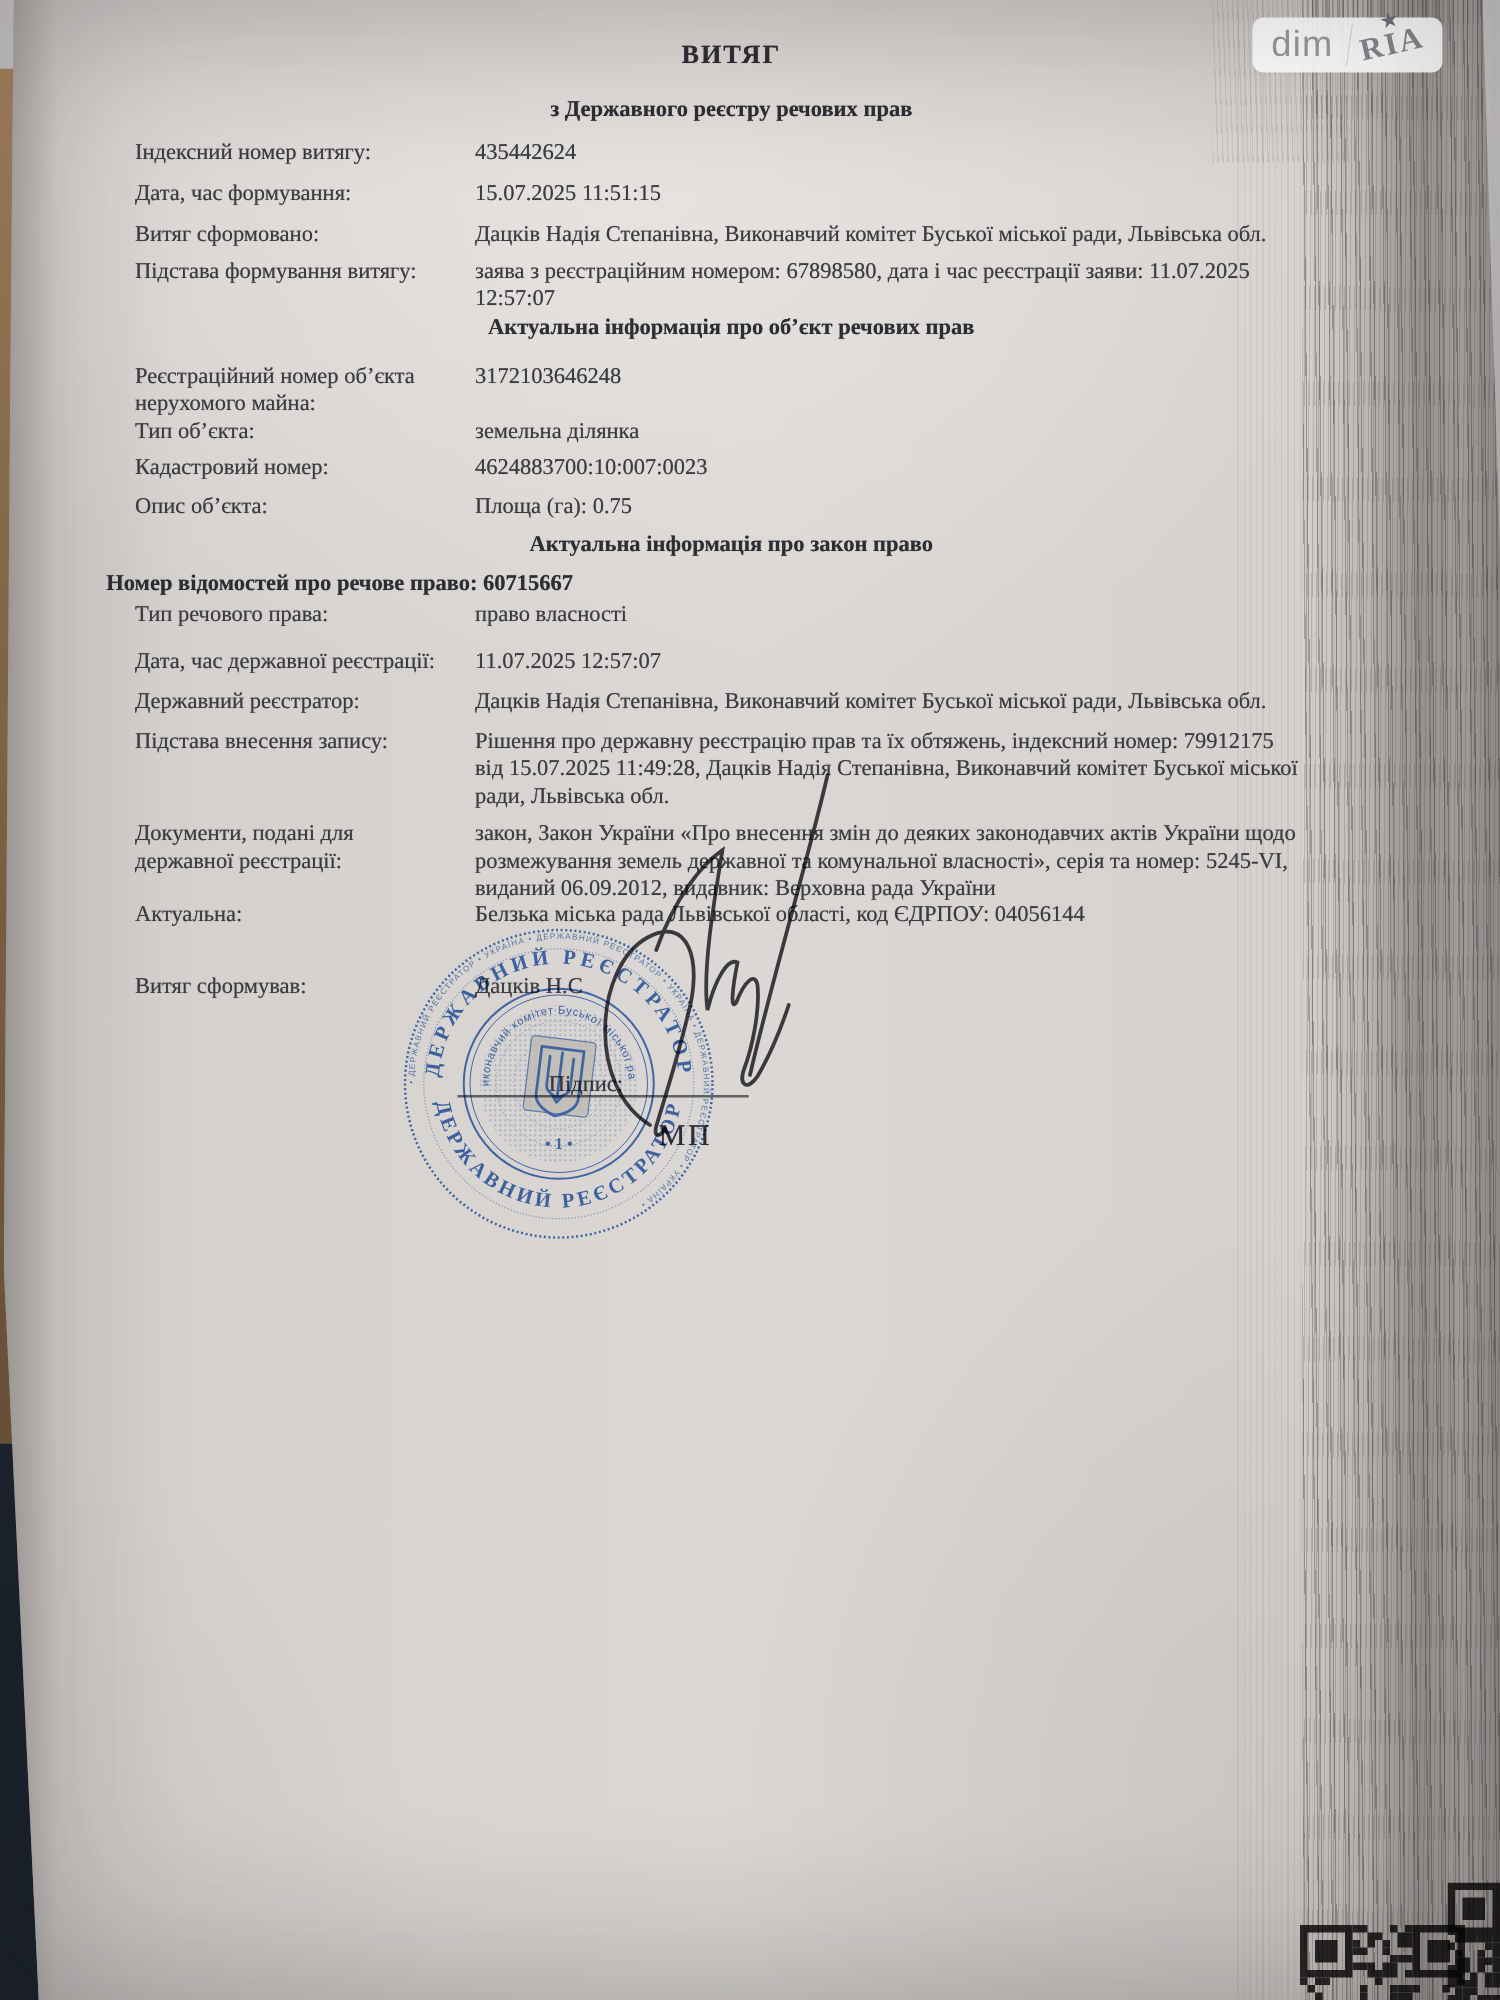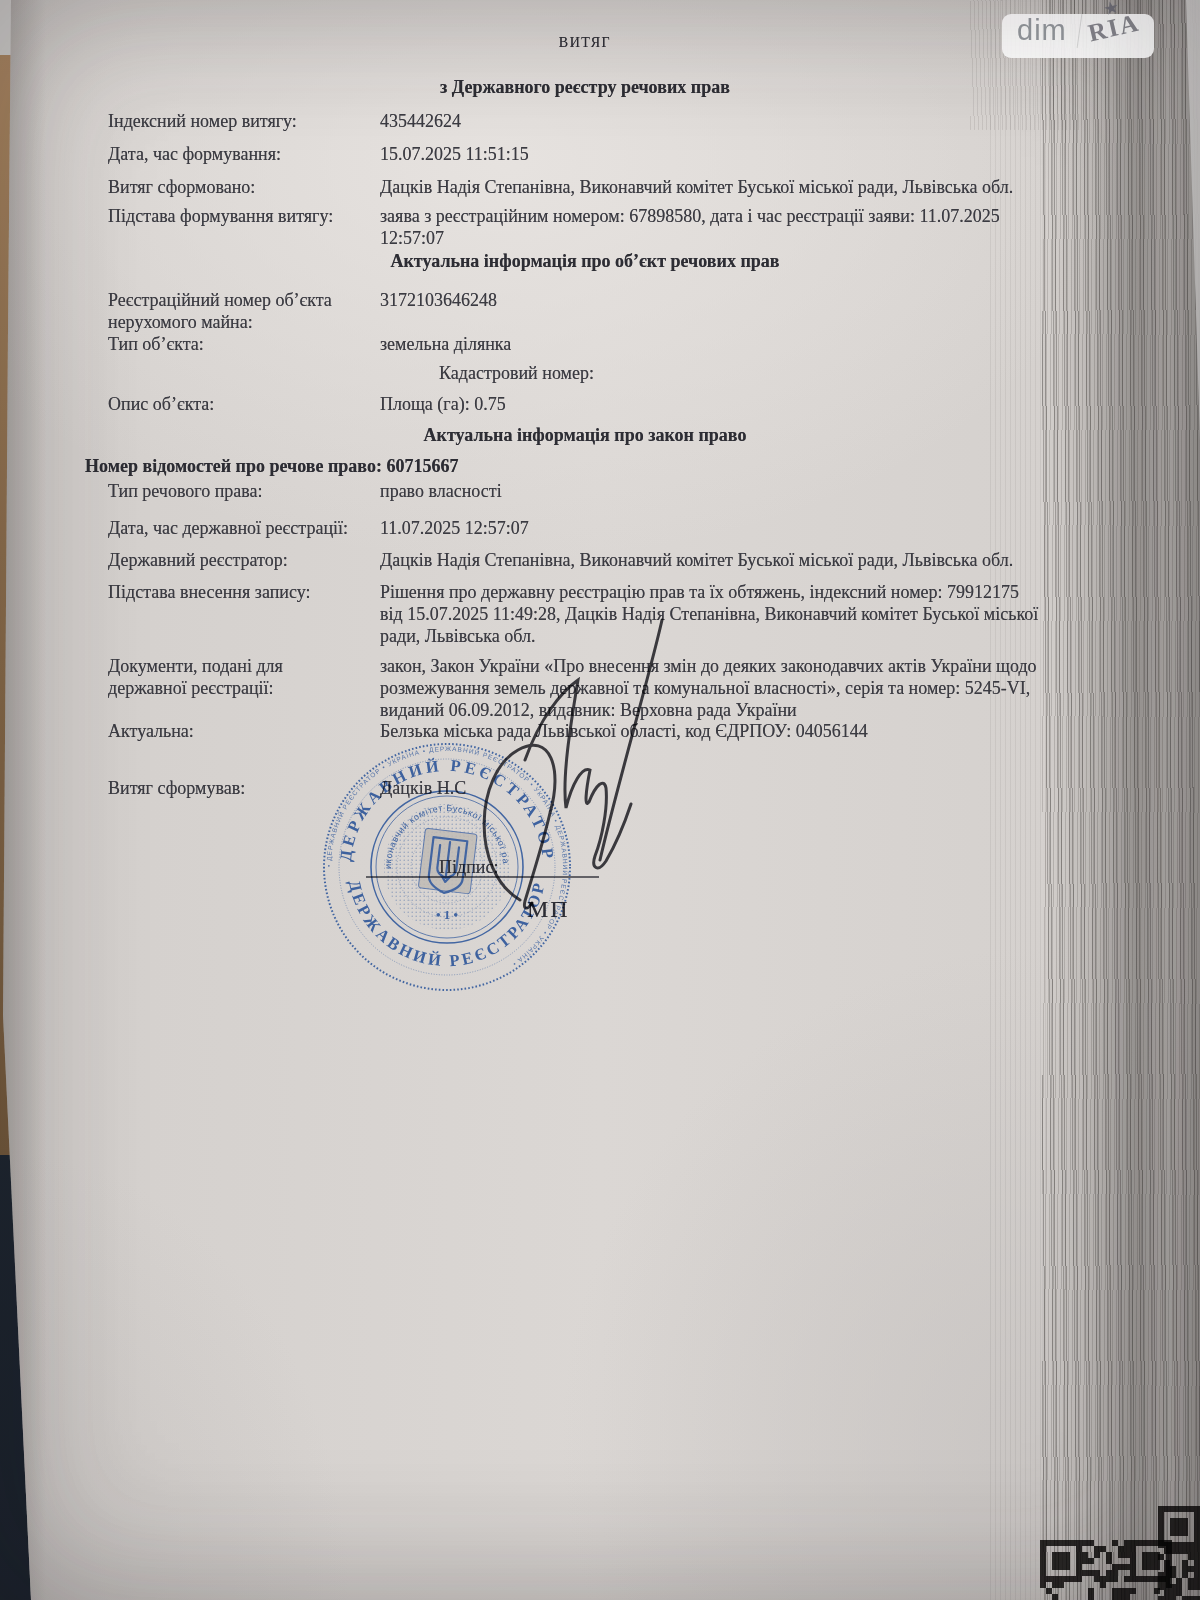--- a/index.html
+++ b/index.html
@@ -35,37 +35,37 @@
   .streaks-soft{position:absolute;top:0;right:150px;width:60px;height:1600px;z-index:5;
     mix-blend-mode:multiply;opacity:.45;
     background:repeating-linear-gradient(90deg,rgba(70,66,62,.16) 0 1px,rgba(0,0,0,0) 1px 5px);}
   .streaks-top{position:absolute;top:0;right:120px;width:110px;height:130px;z-index:5;
     mix-blend-mode:multiply;opacity:.5;
     background:repeating-linear-gradient(88deg,rgba(70,66,62,.22) 0 1px,rgba(0,0,0,0) 1px 4px);}
   
   .doc-text{position:absolute;inset:0;color:#3b3b42;font-size:18px;line-height:22px;
     text-shadow:0 0 .6px rgba(59,59,66,.65);}
   .centered{position:absolute;left:85px;width:1000px;text-align:center;}
-  .doc-title{font-weight:normal;font-size:14px;letter-spacing:1.5px;color:#2d2d34;}
+  .doc-title{font-weight:bold;font-size:21px;letter-spacing:1.5px;color:#2d2d34;}
   .doc-subtitle,.section-heading{font-weight:bold;color:#2d2d34;}
   .row{position:absolute;left:85px;width:980px;display:flex;justify-content:center;}
   .lbl{width:272px;flex:0 0 272px;}
   .lbl.narrow{width:190px;flex:0 0 190px;margin-right:82px;}
   .val{width:662px;flex:0 0 662px;}
   .bold-line{position:absolute;left:85px;width:980px;font-weight:bold;color:#2c2c33;}
   
   .sig-line{position:absolute;left:366px;top:876px;width:233px;height:2px;background:#4c4c52;opacity:.85;}
   .seal-mark{position:absolute;left:527px;top:898px;font-size:24px;letter-spacing:2px;color:#2e2e35;}
   .stamp-svg{position:absolute;left:318px;top:738px;width:258px;height:258px;
     mix-blend-mode:multiply;opacity:.93;filter:blur(.25px);}
   .sign-svg{position:absolute;left:430px;top:598px;width:260px;height:330px;
     mix-blend-mode:multiply;}
   
   .wm{position:absolute;left:1002px;top:14px;width:152px;height:44px;z-index:8;
-    background:rgba(255,255,255,.93);border-radius:9px;display:flex;align-items:flex-start;
+    background:rgba(255,255,255,.93);border-radius:9px;display:flex;align-items:center;
     font-family:"Liberation Sans","DejaVu Sans",sans-serif;}
   .wm-dim{color:#94989d;font-size:29px;padding-left:15px;letter-spacing:1px;}
   .wm-sep{width:1px;height:34px;background:#d9d9d9;margin-left:12px;transform:rotate(8deg);}
   .wm-ria{position:relative;margin-left:8px;transform:rotate(-13deg);color:#84848b;
     font-family:"Liberation Serif",serif;font-weight:bold;font-size:25px;letter-spacing:2px;}
   .wm-star{position:absolute;left:21px;top:-15px;font-size:15px;color:#6e6e76;}
   
   .qr-main{position:absolute;left:1040px;top:1540px;z-index:4;mix-blend-mode:multiply;opacity:.9;}
   .qr-frag{position:absolute;left:1158px;top:1506px;z-index:4;mix-blend-mode:multiply;opacity:.9;}
   .vignette{position:absolute;inset:0;z-index:9;pointer-events:none;
@@ -109,20 +109,21 @@
     <div class="row" style="top:289px">
       <div class="lbl">Реєстраційний номер об’єкта нерухомого майна:</div>
       <div class="val">3172103646248</div>
     </div>
     <div class="row" style="top:333px">
       <div class="lbl">Тип об’єкта:</div>
       <div class="val">земельна ділянка</div>
     </div>
     <div class="row" style="top:362px">
       <div class="lbl">Кадастровий номер:</div>
+      <div class="val">4624883700:10:007:0023</div>
     </div>
     <div class="row" style="top:393px">
       <div class="lbl">Опис об’єкта:</div>
       <div class="val">Площа (га): 0.75</div>
     </div>
 
     <div class="centered section-heading" style="top:424px">Актуальна інформація про закон право</div>
     <div class="bold-line" style="top:455px">Номер відомостей про речове право: 60715667</div>
 
     <div class="row" style="top:480px">

